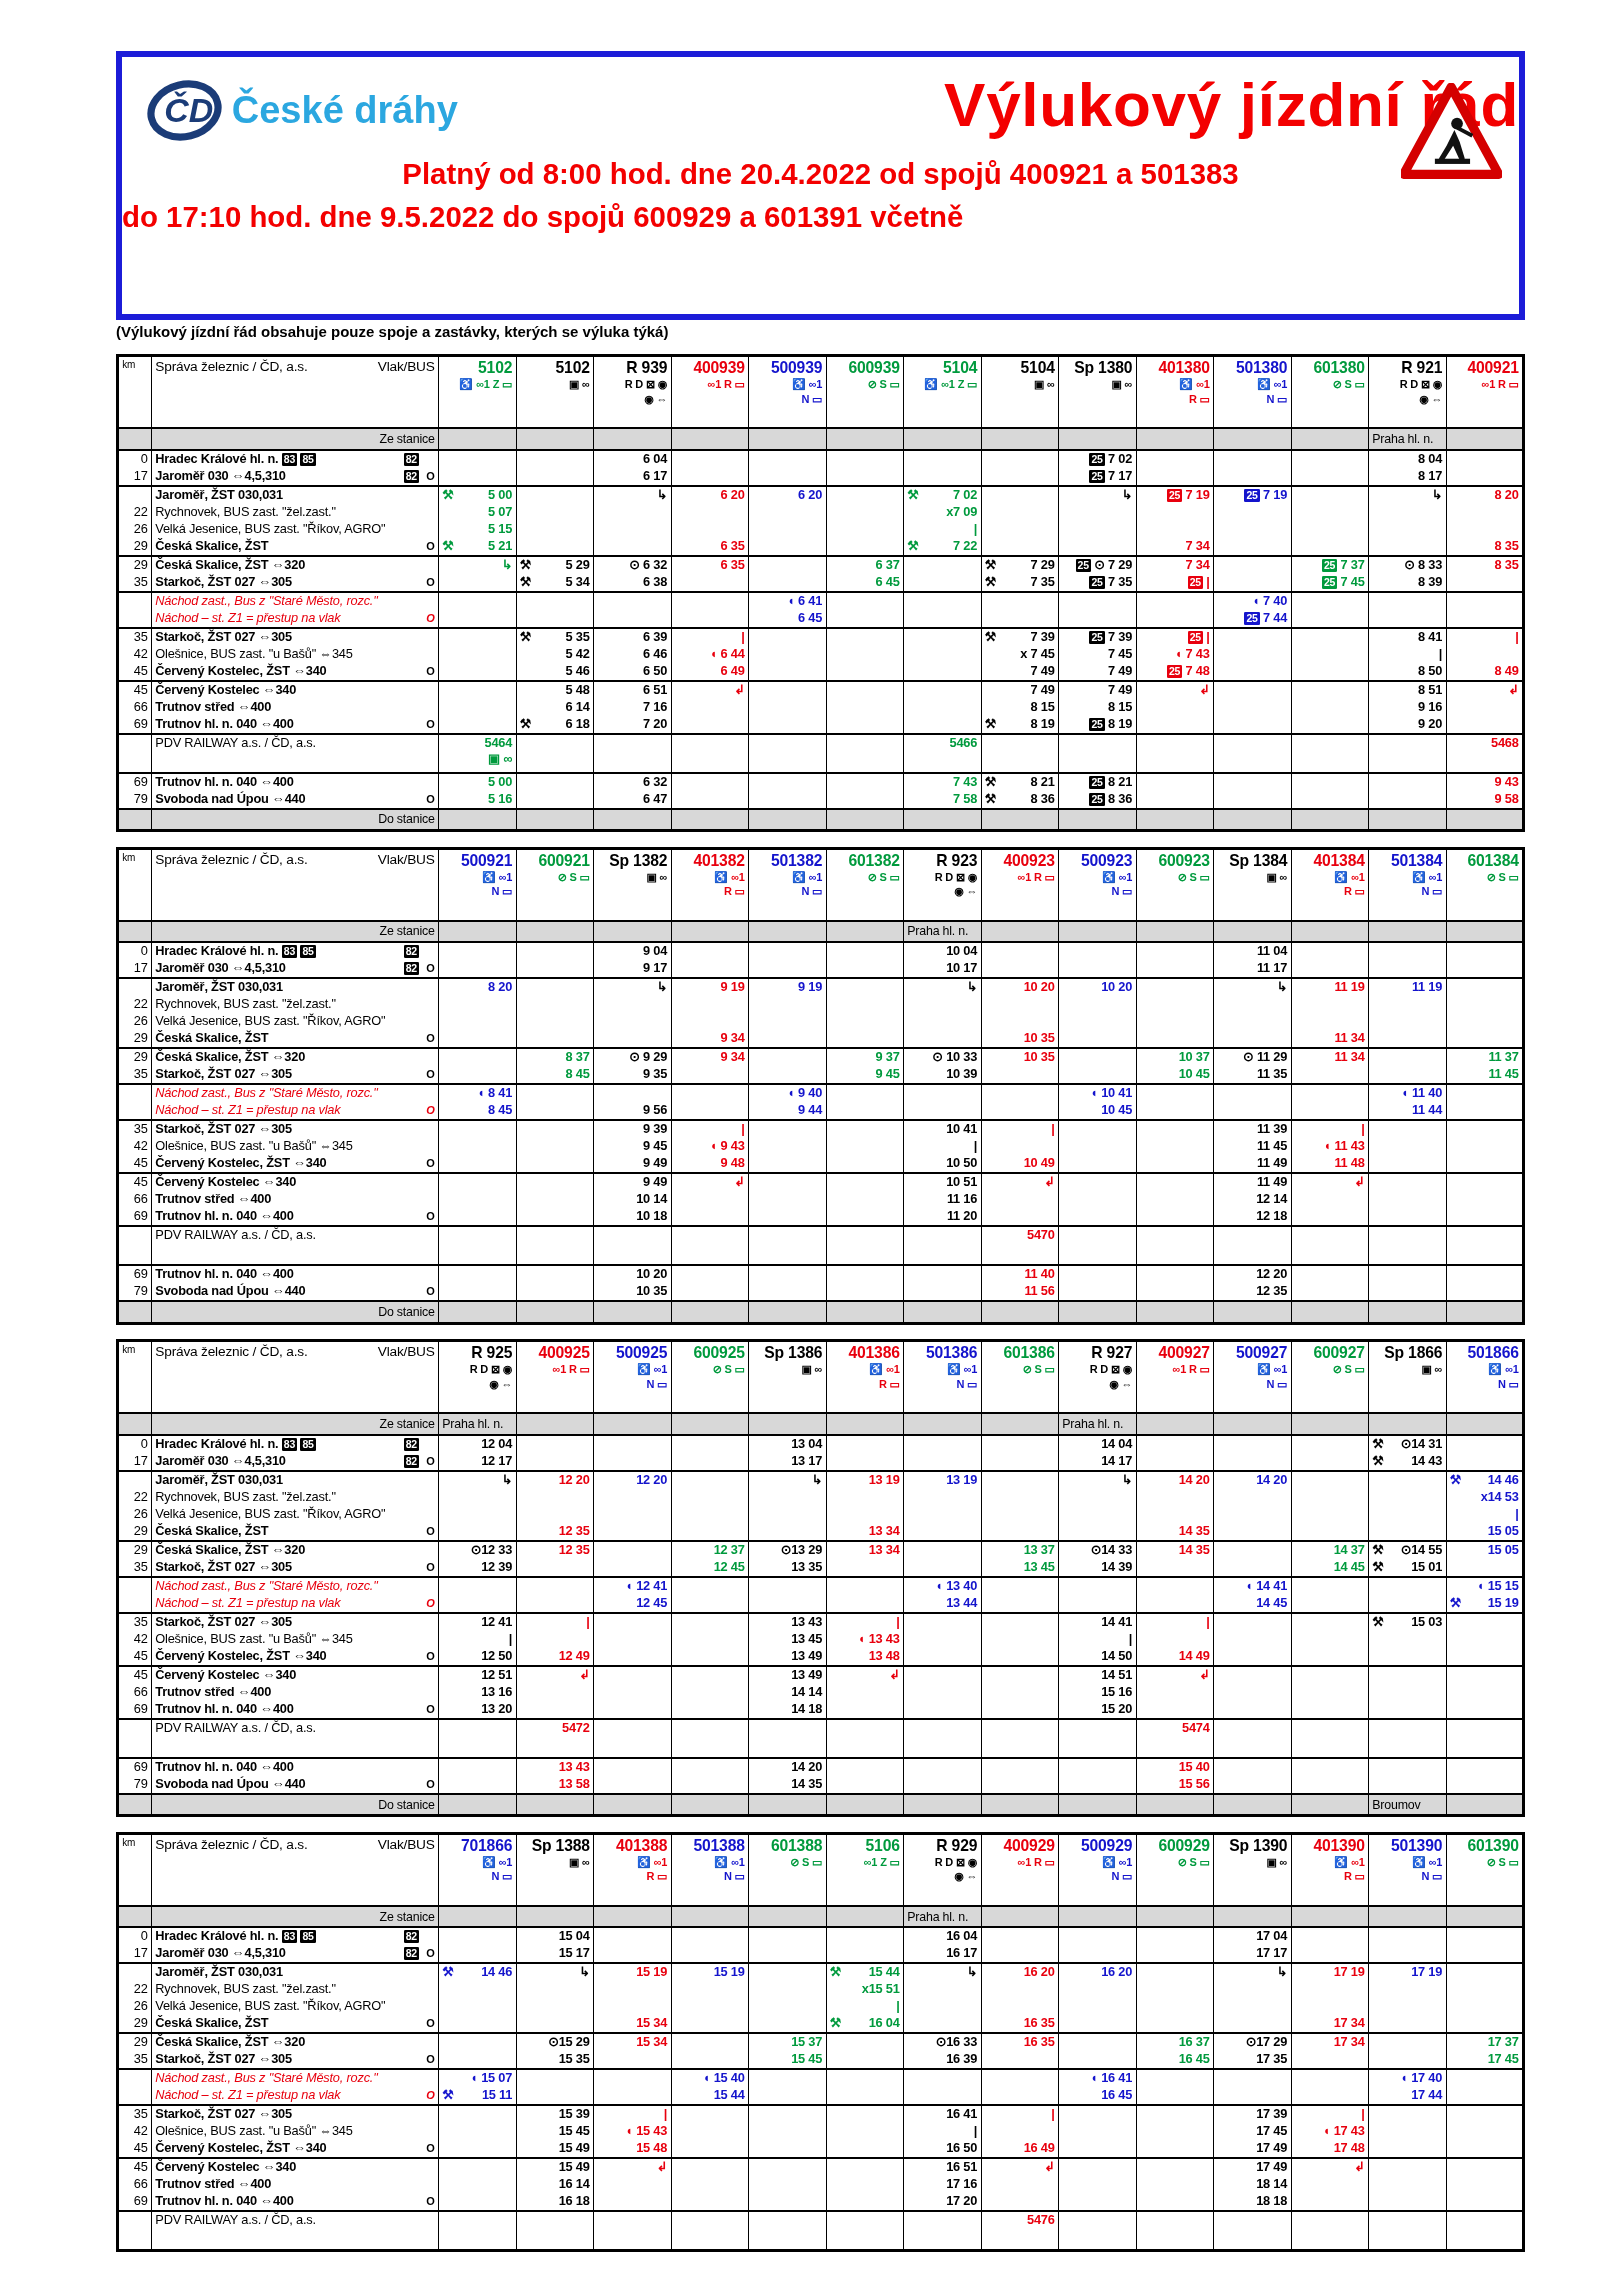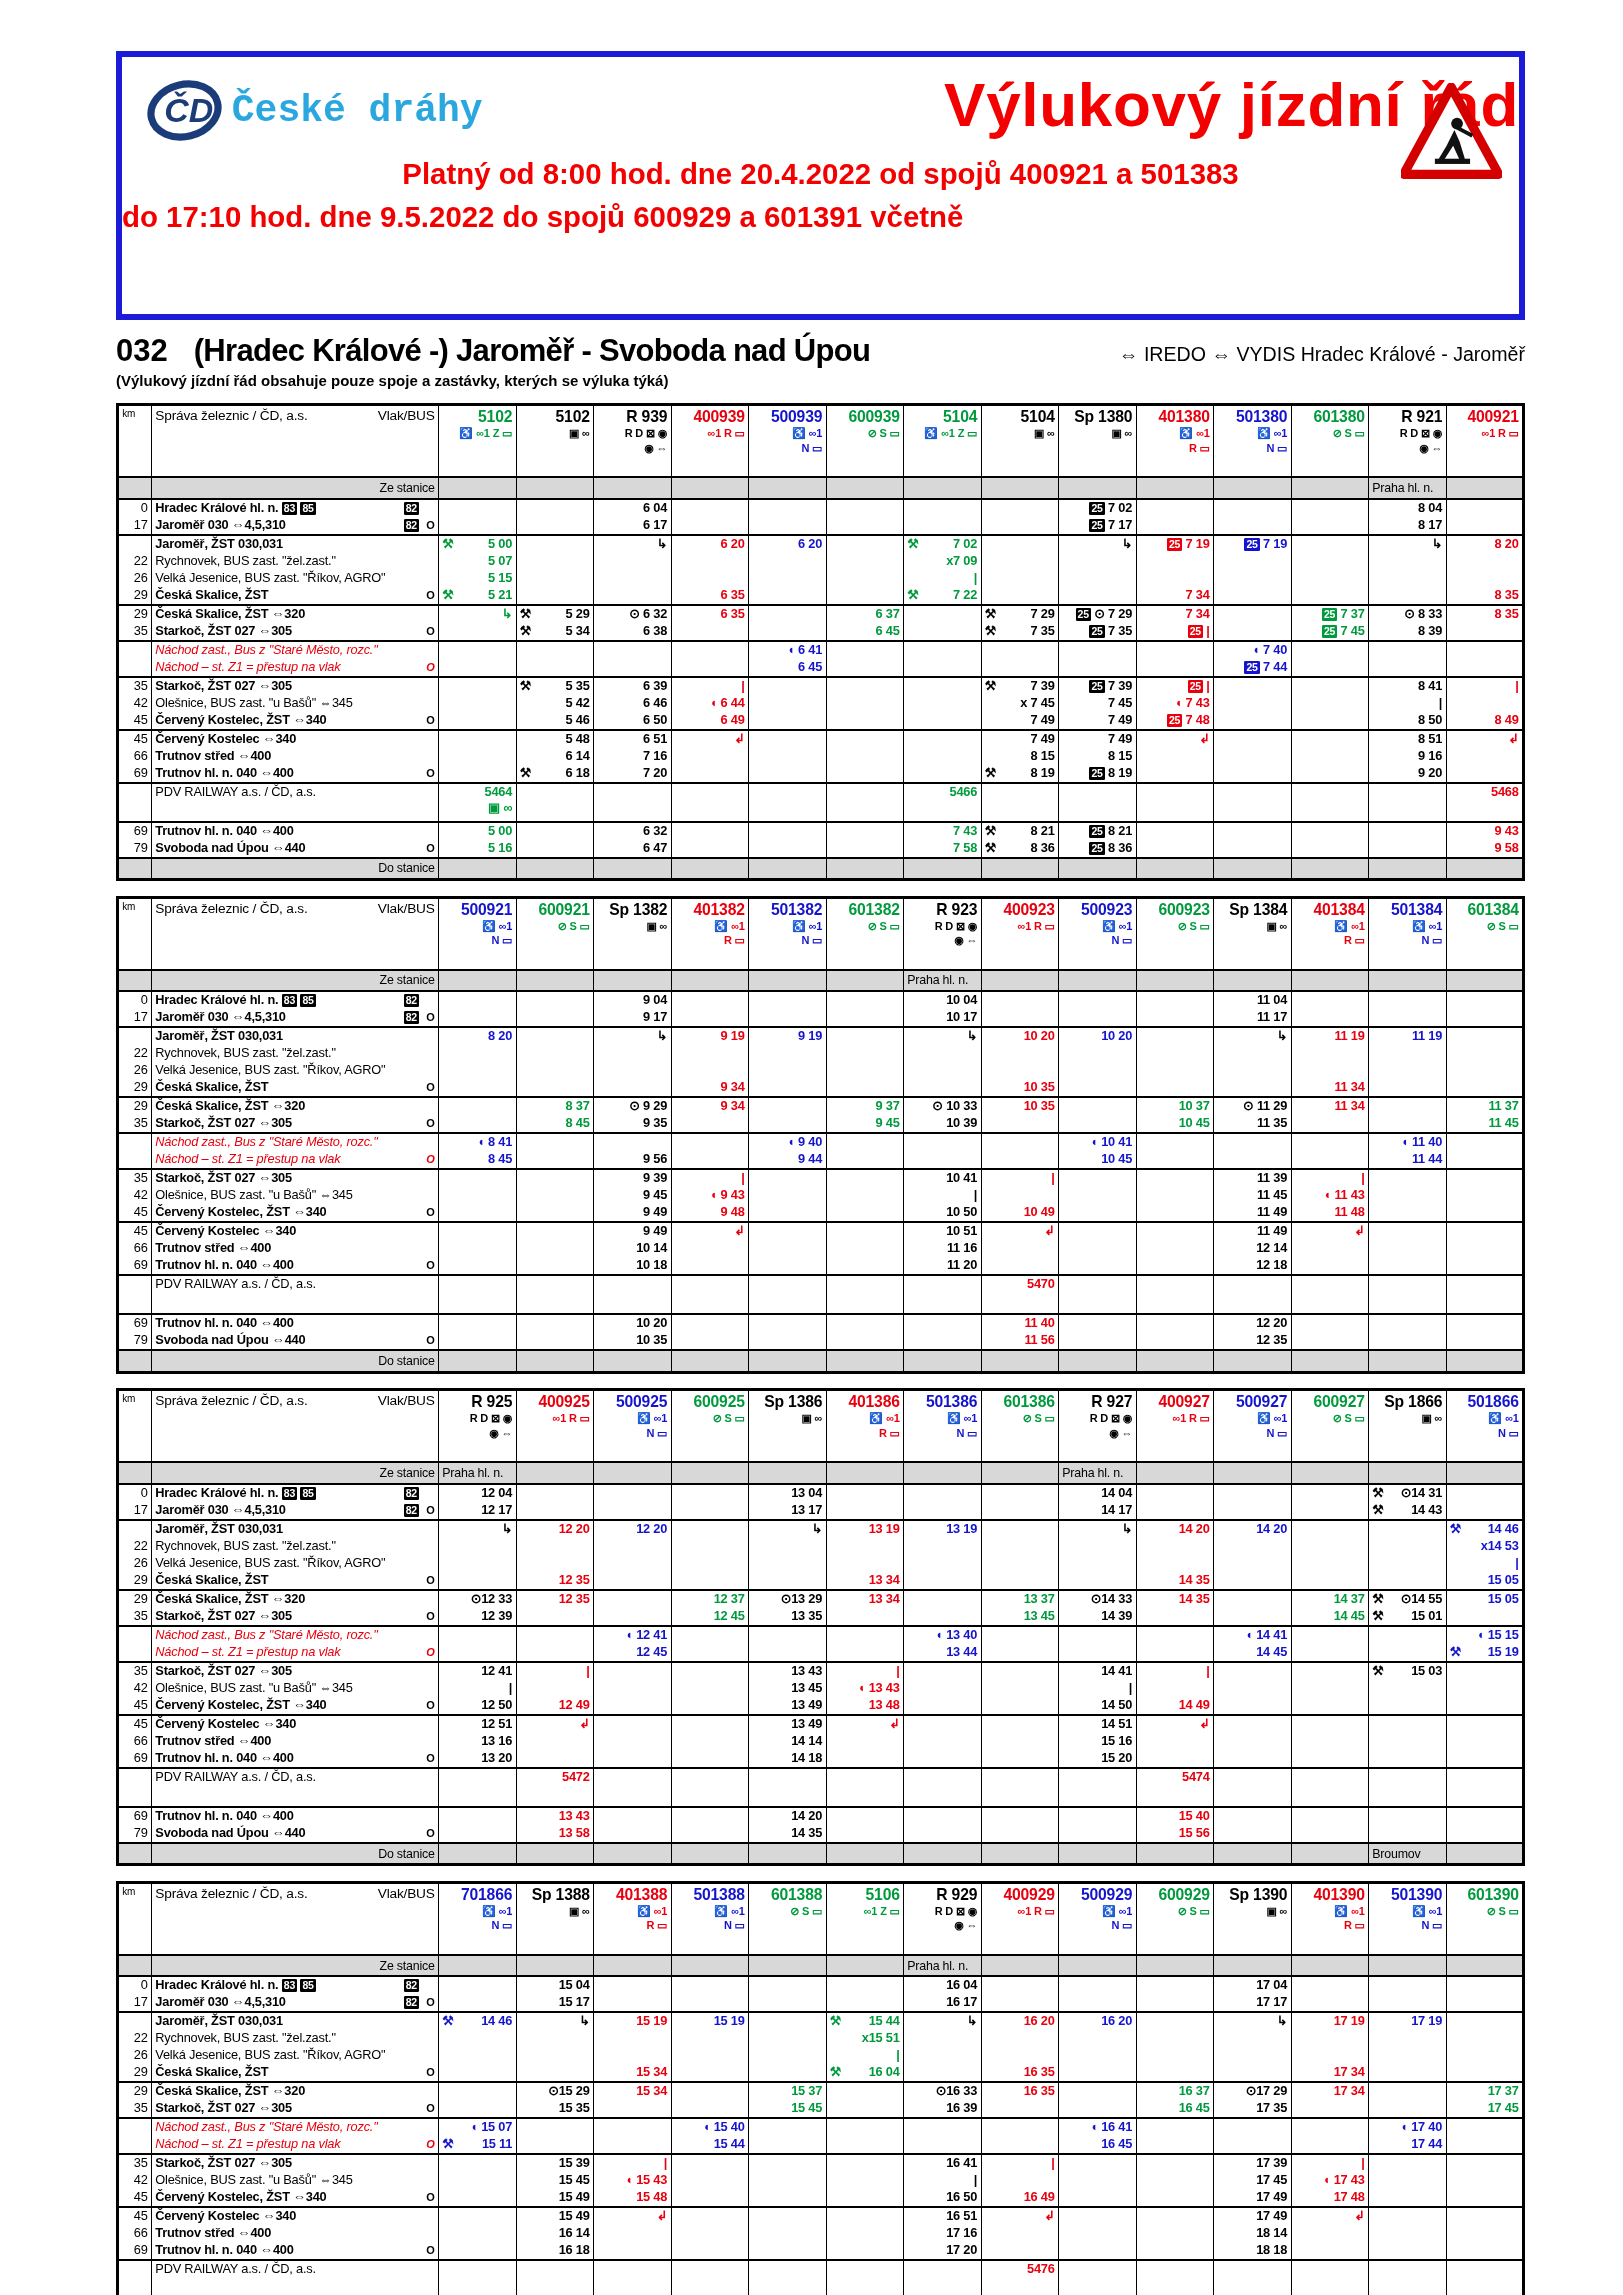--- a/index.html
+++ b/index.html
@@ -5,21 +5,21 @@
   html,body{margin:0;padding:0;background:#fff;}
   body{width:1623px;height:2295px;font-family:"Liberation Sans",sans-serif;color:#000;position:relative;}
   .page{padding:51px 98px 0 116px;}
 
   
   .hbox{border:6.5px solid #1c1cd8;position:relative;height:257px;background:#fff;}
   .htitle{text-align:right;color:#f30000;font-weight:bold;font-size:62px;margin-top:11.8px;letter-spacing:0.7px;}
   .hvalid{text-align:center;color:#f30000;font-weight:bold;font-size:29.4px;margin-top:17px;}
   .hvalid2{color:#f30000;font-weight:bold;font-size:29.4px;margin-top:9.2px;}
   .logo{position:absolute;left:23.6px;top:22px;display:flex;align-items:center;}
-  .logotext{color:#2ba7e0;font-weight:bold;font-size:38px;margin-left:9.2px;font-family:Liberation Mono, monospace;}
+  .logotext{color:#2ba7e0;font-weight:bold;font-size:38px;margin-left:9.2px;}
   .warn{position:absolute;right:17px;top:26px;}
 
   
   .lineRow{display:flex;align-items:baseline;margin-top:13px;}
   .lineNum{font-size:31px;font-weight:bold;}
   .lineTitle{font-size:31px;font-weight:bold;margin-left:26px;letter-spacing:-0.7px;}
   .lineRight{margin-left:auto;font-size:19.6px;padding-top:6.5px;}
   .note{font-size:15px;font-weight:bold;margin-top:2.6px;}
 
   
@@ -79,25 +79,20 @@
         <g fill="#111">
           <rect x="52" y="116" width="54" height="8"></rect>
           <circle cx="86" cy="62" r="9"></circle>
           <path d="M82 72 L70 96 L58 116 L66 118 L80 96 L90 118 L98 116 L90 90 Z"></path>
           <rect x="88" y="66" width="26" height="6" transform="rotate(28 88 66)"></rect>
         </g>
       </svg>
     </div>
   </div>
 
-  <div class="lineRow">
-    <span class="lineNum">032</span>
-    <span class="lineTitle">(Hradec Králové -) Jaroměř - Svoboda nad Úpou</span>
-    <span class="lineRight">⇔ IREDO ⇔ VYDIS Hradec Králové - Jaroměř</span>
-  </div>
   <div class="note">(Výlukový jízdní řád obsahuje pouze spoje a zastávky, kterých se výluka týká)</div>
 
   <table class="tt">
       <colgroup>
         <col class="ckm">
         <col class="cst">
         <col>
         <col>
         <col>
         <col>

